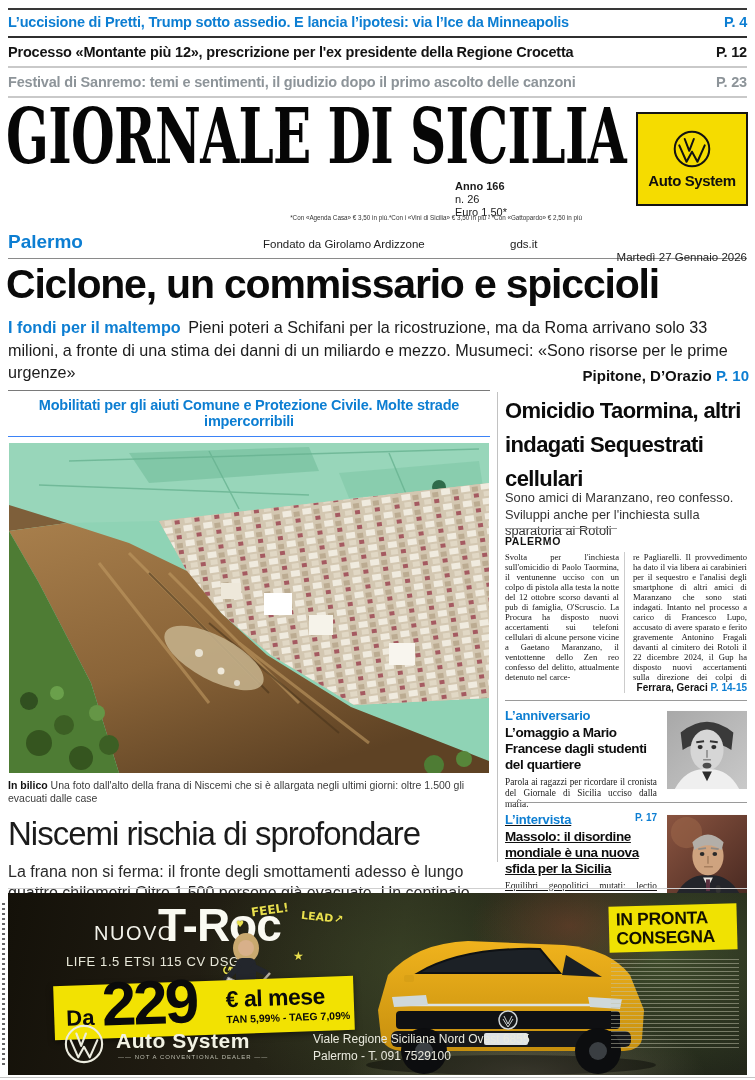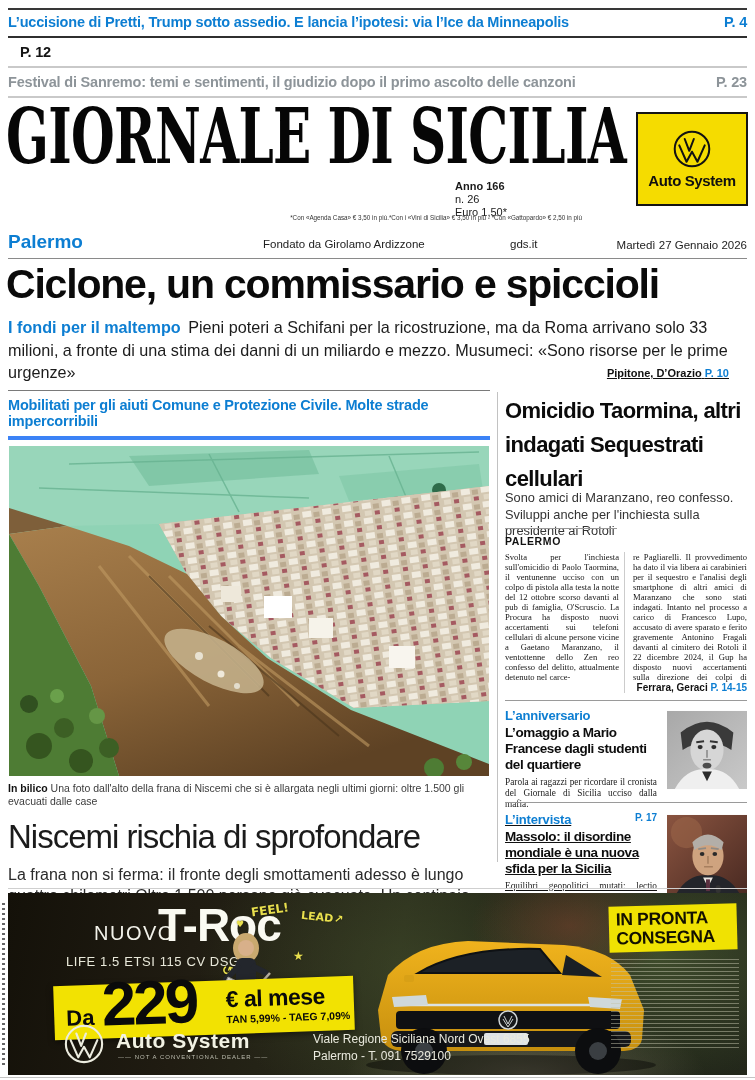--- a/index.html
+++ b/index.html
@@ -39,37 +39,37 @@
         line-height:13px;color:#1a1a1a;}
   .price-note{position:absolute;left:150px;top:214px;width:432px;text-align:right;
               font-size:6.3px;color:#333;}
 
   
   .dateline{position:absolute;left:8px;right:8px;top:229px;height:29px;
             border-bottom:1px solid #8a8a8a;font-size:11.5px;color:#222;}
   .dateline .ed{position:absolute;left:0;top:2px;font-size:19px;font-weight:bold;color:var(--blue);}
   .dateline .fo{position:absolute;left:255px;top:9px;}
   .dateline .ws{position:absolute;left:502px;top:9px;}
-  .dateline .dt{position:absolute;right:0;top:10px;padding-left:20px;}
+  .dateline .dt{position:absolute;right:0;top:22px;padding-left:20px;}
 
   
   .lead-h{position:absolute;left:6px;top:261px;margin:0;font-size:41px;font-weight:bold;
           letter-spacing:-1.2px;color:#0a0a0a;white-space:nowrap;}
   .lead-dek{position:absolute;left:8px;right:8px;top:316px;margin:0;font-size:16.2px;
             line-height:22.5px;color:#1c1c1c;}
   .lead-dek .lk{font-weight:bold;color:var(--blue);margin-right:3px;}
-  .lead-by{position:absolute;right:26px;top:367px;font-size:11px;color:#111;text-decoration:underline;}
+  .lead-by{position:absolute;right:6px;top:367px;font-size:15px;color:#111;}
 
   
   .vdiv{position:absolute;left:497px;top:392px;height:470px;border-left:1px solid #c2c2c2;}
 
   
   .leftcol{position:absolute;left:8px;top:390px;width:482px;}
-  .kick{border-top:1.5px solid #7a7a7a;border-bottom:4px solid #3b82f6;
-        padding:6px 0 7px;font-size:14.5px;font-weight:bold;color:var(--blue);letter-spacing:-0.2px;}
+  .kick{border-top:1.5px solid #7a7a7a;border-bottom:1px solid #3b82f6;
+        padding:6px 0 7px;font-size:14.5px;font-weight:bold;color:var(--blue);letter-spacing:-0.2px;text-align:center;}
   .photo{margin-top:6px;height:330px;overflow:hidden;}
   .photo svg{display:block;}
   .cap{margin-top:6px;font-size:10.5px;color:#3c3c3c;line-height:13px;}
   .cap .b{color:#111;}
   .nish{margin:10px 0 0;font-size:33px;font-weight:400;letter-spacing:-1px;color:#1b1b1b;white-space:nowrap;}
   .nidek{margin:8px 0 0;font-size:16px;line-height:21px;color:#2a2a2a;}
   .niby{text-align:right;font-size:11px;margin-top:1px;}
 
   
   .rightcol{position:absolute;left:505px;top:394px;width:242px;height:500px;}
@@ -157,20 +157,21 @@
 
 <div class="page">
 
   <div class="rule r1"></div>
   <div class="toprow tr1">
     <span>L’uccisione di Pretti, Trump sotto assedio. E lancia l’ipotesi: via l’Ice da Minneapolis</span>
     <span class="tr-page">P. 4</span>
   </div>
   <div class="rule r2"></div>
   <div class="toprow tr2">
+    <span>Processo «Montante più 12», prescrizione per l'ex presidente della Regione Crocetta</span>
     <span class="tr-page">P. 12</span>
   </div>
   <div class="rule r3"></div>
   <div class="toprow tr3">
     <span>Festival di Sanremo: temi e sentimenti, il giudizio dopo il primo ascolto delle canzoni</span>
     <span class="tr-page">P. 23</span>
   </div>
   <div class="rule r4"></div>
 
   <h1 class="masthead">GIORNALE DI SICILIA</h1>
@@ -279,21 +280,21 @@
     <h3 class="nish">Niscemi rischia di sprofondare</h3>
     <p class="nidek">La frana non si ferma: il fronte degli smottamenti adesso è lungo quattro chilometri Oltre 1.500 persone già evacuate. Un centinaio gli edifici sgomberati, tra cui una scuola</p>
     <div class="niby">
       <span class="b">Calabrese</span>
       <span class="pg">P. 11</span>
     </div>
   </div>
 
   <div class="rightcol">
     <h3 class="tao-h">Omicidio Taormina, altri indagati Sequestrati cellulari</h3>
-    <p class="tao-sub">Sono amici di Maranzano, reo confesso. Sviluppi anche per l'inchiesta sulla presidente ai Rotoli</p>
+    <p class="tao-sub">Sono amici di Maranzano, reo confesso. Sviluppi anche per l'inchiesta sulla sparatoria ai Rotoli</p>
     <div class="tao-rule"></div>
     <div class="tao-loc">PALERMO</div>
     <div class="tbody">
       <div class="tcol c1">Svolta per l'inchiesta sull'omicidio di Paolo Taormina, il ventunenne ucciso con un colpo di pistola alla testa la notte del 12 ottobre scorso davanti al pub di famiglia, O'Scruscio. La Procura ha disposto nuovi accertamenti sui telefoni cellulari di alcune persone vicine a Gaetano Maranzano, il ventottenne dello Zen reo confesso del delitto, attualmente detenuto nel carce-</div>
       <div class="tcol c2">re Pagliarelli. Il provvedimento ha dato il via libera ai carabinieri per il sequestro e l'analisi degli smartphone di altri amici di Maranzano che sono stati indagati. Intanto nel processo a carico di Francesco Lupo, accusato di avere sparato e ferito gravemente Antonino Fragali davanti al cimitero dei Rotoli il 22 dicembre 2024, il Gup ha disposto nuovi accertamenti sulla direzione dei colpi di pistola prima di arrivare al verdetto.</div>
     </div>
     <div class="tby">
       <span class="b">Ferrara, Geraci</span>
       <span class="pg">P. 14-15</span>
     </div>

